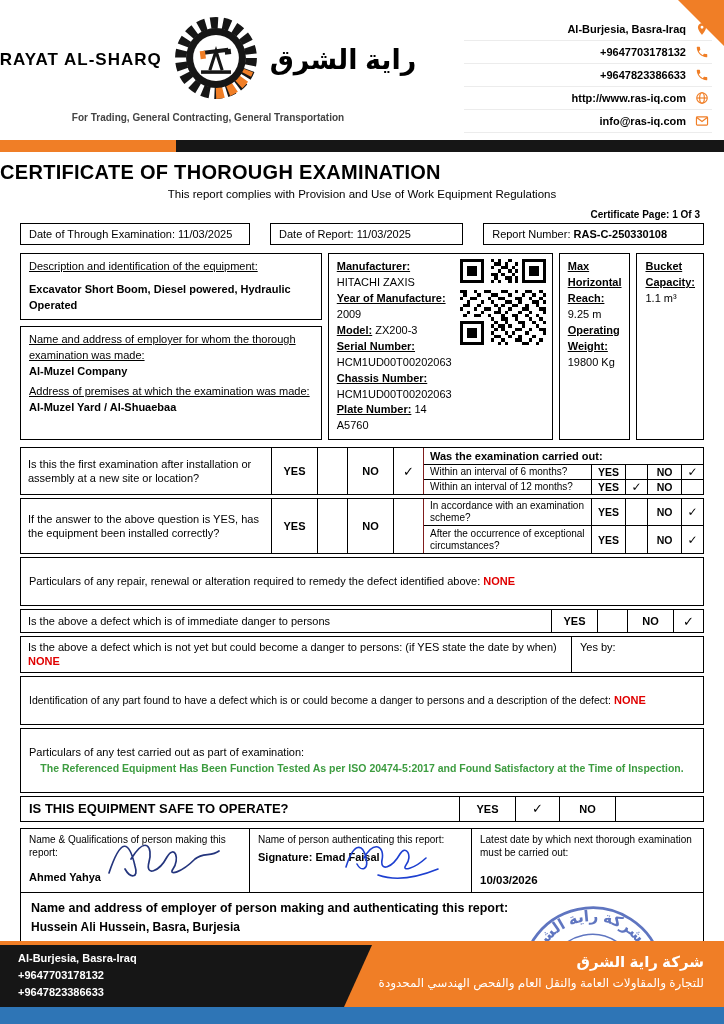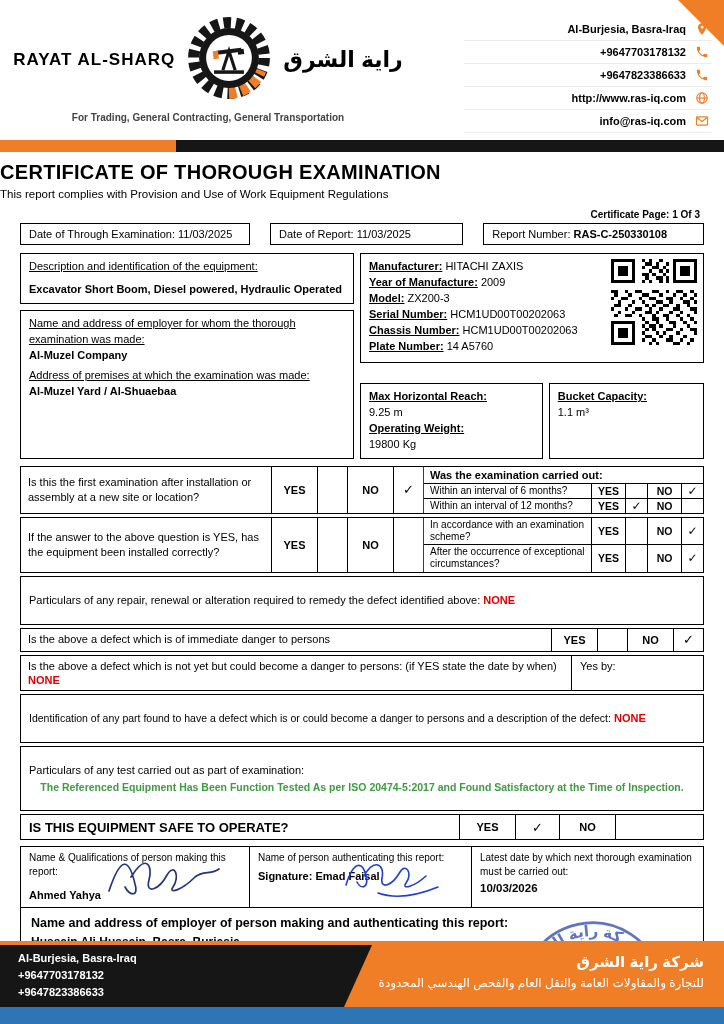--- a/index.html
+++ b/index.html
@@ -12,43 +12,43 @@
     width:724px;height:1024px;position:relative;overflow:hidden;
     font-family:"Liberation Sans","DejaVu Sans",sans-serif;color:#000;
   }
   .corner{position:absolute;top:0;right:0;width:0;height:0;border-style:solid;
     border-width:0 46px 46px 0;border-color:transparent var(--orange) transparent transparent;}
   
   .header{display:flex;justify-content:space-between;padding:14px 8px 0 22px}
   .brand{width:372px;text-align:center}
   .brand-row{display:flex;align-items:center;justify-content:center;gap:10px}
   .company-en{font-weight:bold;font-size:17px;letter-spacing:1px;white-space:nowrap}
-  .company-ar{font-weight:bold;font-size:22px;white-space:nowrap}
+  .company-ar{font-weight:bold;font-size:27px;white-space:nowrap}
   .tagline{font-size:10px;font-weight:bold;color:#444;margin-top:5px;line-height:1.4}
   .contacts{width:252px;margin-top:4px;padding-right:4px}
   .contact-row{display:flex;align-items:center;justify-content:flex-end;gap:8px;
     padding:3px 2px;border-bottom:1px solid #ececec;font-size:11px;font-weight:bold}
   .cicon{width:16px;height:16px;flex:0 0 16px;display:flex;align-items:center;justify-content:center}
   
   .bar{display:flex;height:12px;margin-top:7px}
   .bar-orange{width:176px;background:var(--orange)}
   .bar-black{flex:1;background:var(--black_bar)}
   
   .title{text-align:left;font-size:20px;font-weight:bold;margin-top:9px;letter-spacing:.3px}
-  .subtitle{font-size:11.5px;margin-top:4px}
+  .subtitle{text-align:center;font-size:11.5px;margin-top:4px}
   .cert-page{text-align:right;font-size:10px;font-weight:bold;margin:9px 24px 2px}
   
   .date-row{display:flex;gap:20px;margin:3px 20px 0}
   .date-box{border:1px solid #000;padding:4px 8px;font-size:11px;white-space:nowrap}
   .db1{flex:1.15}.db2{flex:0.95}.db3{flex:1.1}
   .bold{font-weight:bold}
   
   .equip{display:flex;gap:6px;margin:8px 20px 0}
   .equip-left{width:334px;display:flex;flex-direction:column;gap:6px}
-  .equip-right{flex:1;display:flex;flex-direction:column;gap:20px}
+  .equip-right{flex:1;display:flex;gap:6px}
   .box{border:1px solid #000;padding:5px 8px;font-size:11px;line-height:1.45}
   .ul{text-decoration:underline}
   .lab{font-weight:bold;text-decoration:underline}
   .mfg{position:relative;min-height:110px;padding-right:100px}
   .qr{position:absolute;top:5px;right:6px}
   .dual{display:flex;gap:6px;flex:1}
   .dual .box{flex:1.2}
   .dual .box.bucket{flex:1}
   .vfill{flex:1}
   
@@ -356,21 +356,21 @@
     </div>
     <div class="sig-cell sc2">
       <div>Name of person authenticating this report:</div>
       <div class="bold" style="font-size:11px;margin-top:4px">Signature: Emad Faisal</div>
       <svg class="sigsvg" style="top:6px;left:90px" width="120" height="48" viewBox="0 0 120 48">
         <path d="M6 32 C 14 6, 23 9, 26 23 C 29 35, 21 37, 17 29 M24 23 C 34 5, 45 11, 42 25 C 40 37, 52 33, 60 19 C 66 9, 73 21, 66 30 C 61 37, 74 34, 86 23 M38 40 C 55 46, 76 43, 98 34" fill="none" stroke="#1d3fd0" stroke-width="1.6" stroke-linecap="round"></path>
       </svg>
     </div>
     <div class="sig-cell sc3">
       <div>Latest date by which next thorough examination must be carried out:</div>
-      <div class="bold" style="font-size:11.5px;margin-top:3px">10/03/2026</div>
+      <div class="bold" style="font-size:11.5px;margin-top:13px">10/03/2026</div>
     </div>
   </div>
 
   <div class="emp-box">
     <div class="bold">Name and address of employer of person making and authenticating this report:</div>
     <div class="bold" style="font-size:12px">Hussein Ali Hussein, Basra, Burjesia</div>
     <div class="stamp">
       <svg width="152" height="152" viewBox="0 0 160 160">
         <g fill="none" stroke="#4A63B8">
           <circle cx="80" cy="80" r="74" stroke-width="3"></circle>

